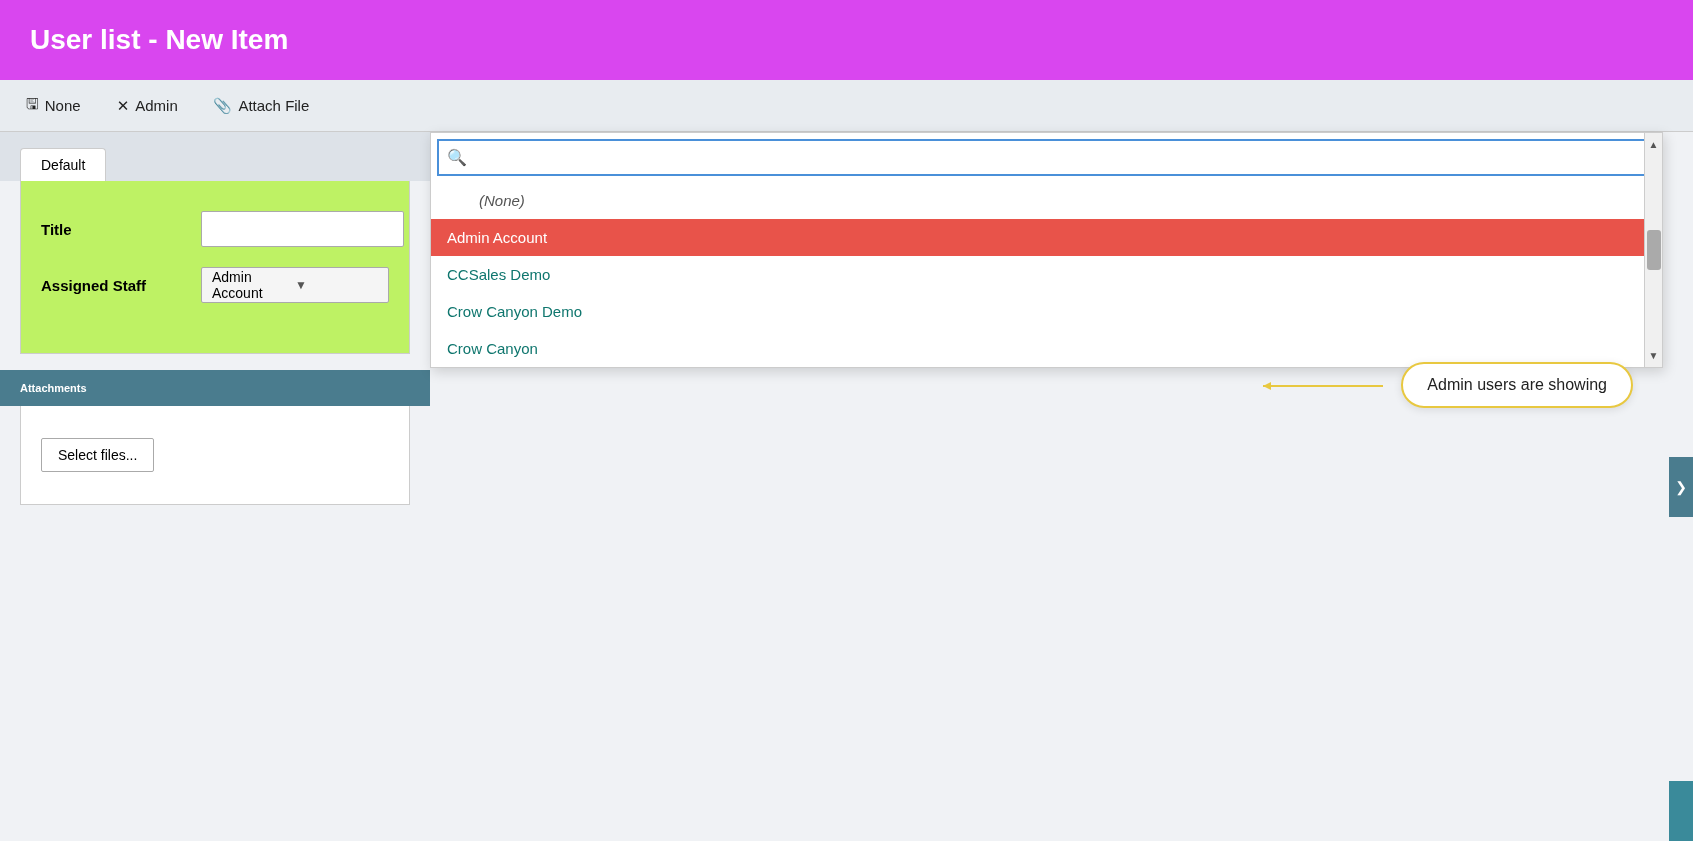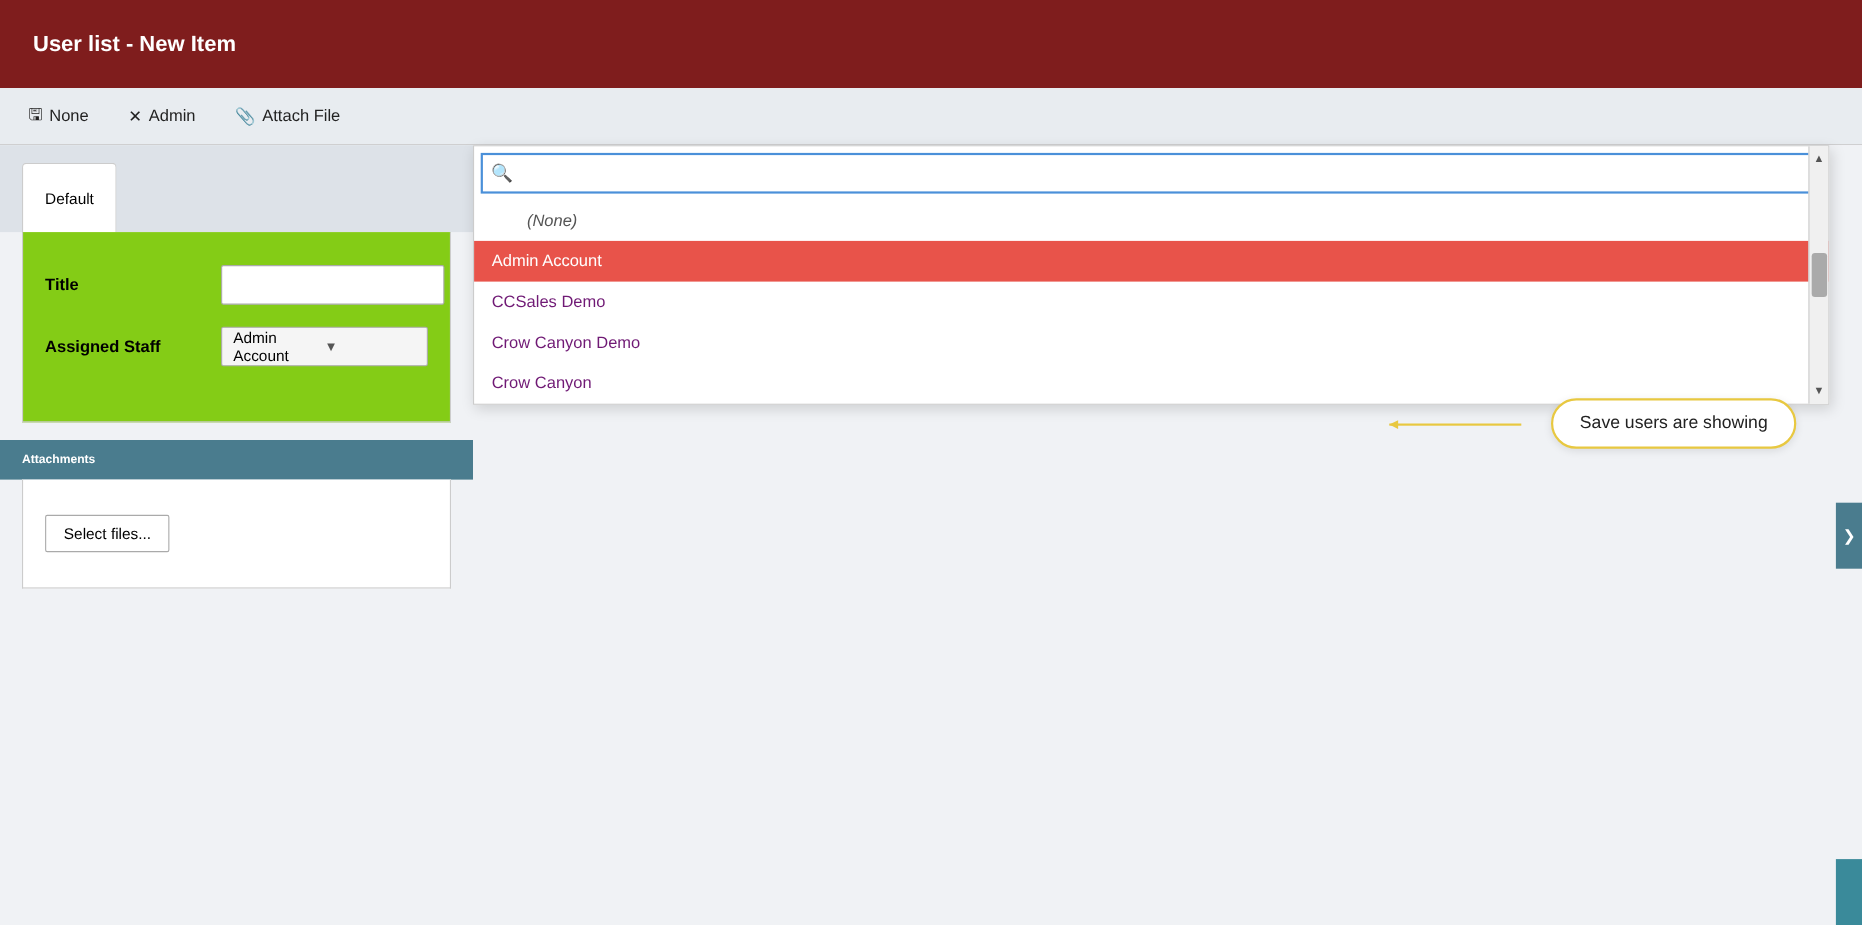--- a/index.html
+++ b/index.html
@@ -1,23 +1,23 @@
 <!DOCTYPE html>
 <html><head>
   <meta charset="utf-8">
   <style>
     * { box-sizing: border-box; margin: 0; padding: 0; }
     body { font-family: 'Segoe UI', Arial, sans-serif; background: #f0f2f5; width: 1693px; height: 841px; overflow: hidden; position: relative; }
 
     
     .header {
-      background: #7f1d1d;
+      background: #d946ef;
       color: white;
       padding: 18px 30px;
-      font-size: 20px;
+      font-size: 28px;
       font-weight: bold;
       height: 80px;
       display: flex;
       align-items: center;
     }
 
     
     .toolbar {
       background: #e8ecf0;
       padding: 10px 20px;
@@ -54,32 +54,32 @@
       flex-shrink: 0;
     }
 
     
     .tab-bar {
       padding: 16px 20px 0 20px;
       background: #dde2e8;
     }
     .tab {
       display: inline-block;
-      padding: 23px 20px;
+      padding: 8px 20px;
       background: white;
       border: 1px solid #ccc;
       border-bottom: none;
       font-size: 14px;
       cursor: pointer;
       border-radius: 4px 4px 0 0;
     }
 
     
     .form-area {
-      background: #84cc16;
+      background: #bef264;
       margin: 0 20px;
       padding: 30px 20px;
       border: 1px solid #ccc;
       border-top: none;
     }
     .form-row {
       display: flex;
       align-items: center;
       margin-bottom: 20px;
       gap: 20px;
@@ -185,21 +185,21 @@
       font-size: 16px;
       color: #666;
       margin-right: 6px;
     }
 
     
     .dropdown-item {
       padding: 10px 16px;
       font-size: 15px;
       cursor: pointer;
-      color: #701a75;
+      color: #0f766e;
     }
     .dropdown-item.none-item { color: #555; font-style: italic; padding-left: 48px; }
     .dropdown-item.selected {
       background: #e8534a;
       color: white;
     }
 
     
     .dropdown-scrollbar {
       position: absolute;
@@ -383,21 +383,21 @@
         <span class="scrollbar-arrow">▲</span>
         <div class="scrollbar-thumb"></div>
         <span class="scrollbar-arrow">▼</span>
       </div>
 
     </div>
 
     <div class="tooltip-line"></div>
 
     <div class="tooltip-bubble">
-      <span>Save users are showing</span>
+      <span>Admin users are showing</span>
     </div>
 
     <div class="expand-btn">
       <span>❯</span>
     </div>
 
     <div class="bottom-teal"></div>
 
   </div>
 

